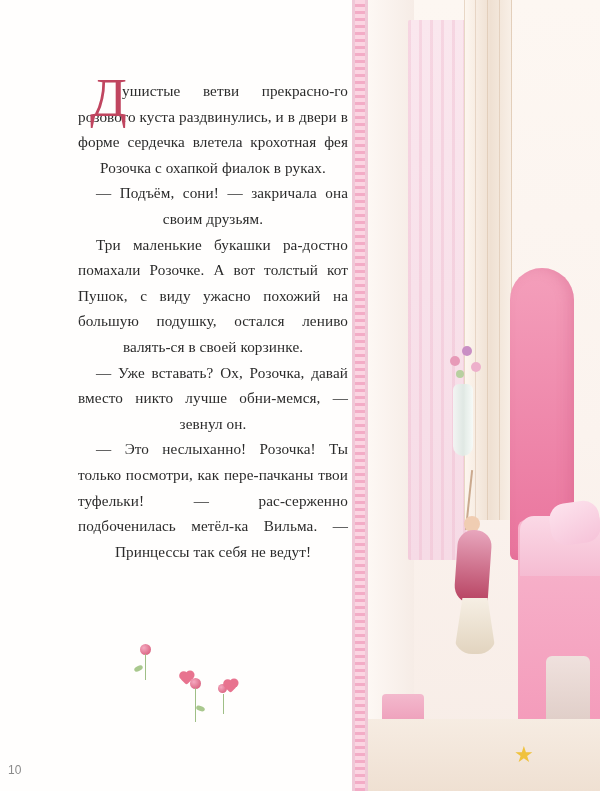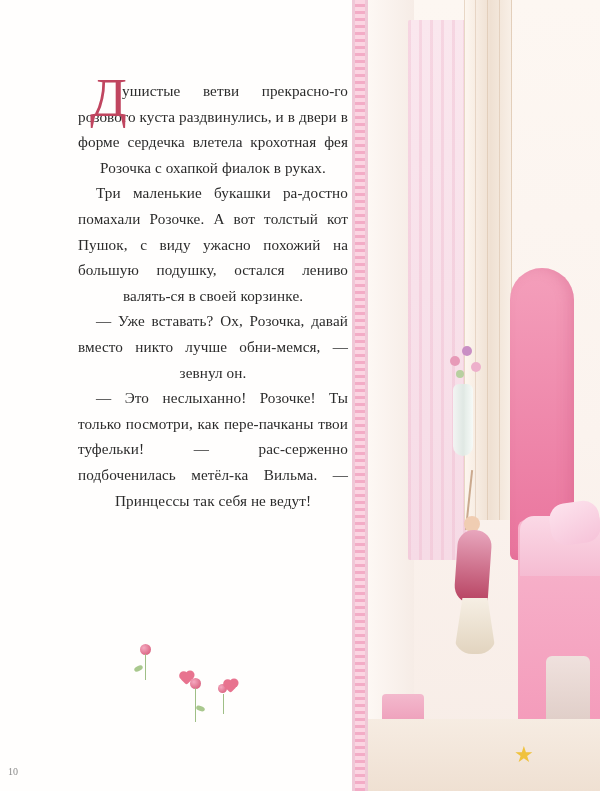--- a/index.html
+++ b/index.html
@@ -268,41 +268,42 @@
     border-radius: 50%;
   }
   .heart-wing:before { top: -4.5px; left: 0; }
   .heart-wing:after  { left: 4.5px; top: 0; }
 
   
   .page-number {
     position: absolute;
     left: 8px;
     bottom: 14px;
-    font-size: 10px;
+    font-size: 12px;
     color: #8a8a8a;
-    font-family: Liberation Serif, serif;
+    font-family: Liberation Sans, sans-serif;
   }
 </style>
 </head>
 <body>
 
 <div class="page">
 
   <div class="text-column">
     <div class="body-text">
 
       <p class="para first">
         <span class="dropcap">Д</span>
         <span class="first-line-indent"></span><span>ушистые ветви прекрасно‑го розового куста раздвинулись, и в двери в форме сердечка влетела крохотная фея Розочка с охапкой фиалок в руках.</span>
       </p>
 
+      <p class="para">— Подъём, сони! — закричала она своим друзьям.</p>
       <p class="para">Три маленькие букашки ра‑достно помахали Розочке. А вот толстый кот Пушок, с виду ужасно похожий на большую подушку, остался лениво валять‑ся в своей корзинке.</p>
       <p class="para">— Уже вставать? Ох, Розочка, давай вместо никто лучше обни‑мемся, — зевнул он.</p>
-      <p class="para">— Это неслыханно! Розочке! Ты только посмотри, как пере‑пачканы твои туфельки! — рас‑серженно подбоченилась метёл‑ка Вильма. — Принцессы так себя не ведут!</p>
+      <p class="para">— Это неслыханно! Розочка! Ты только посмотри, как пере‑пачканы твои туфельки! — рас‑серженно подбоченилась метёл‑ка Вильма. — Принцессы так себя не ведут!</p>
 
     </div>
 
     <div class="bug" style="left:62px; top:566px;">
       <div class="ball"></div>
       <div class="stalk"></div>
       <div class="leaf" style="left:-6px; top:22px; transform:rotate(-25deg);"></div>
     </div>
 
     <div class="bug" style="left:112px; top:600px;">

